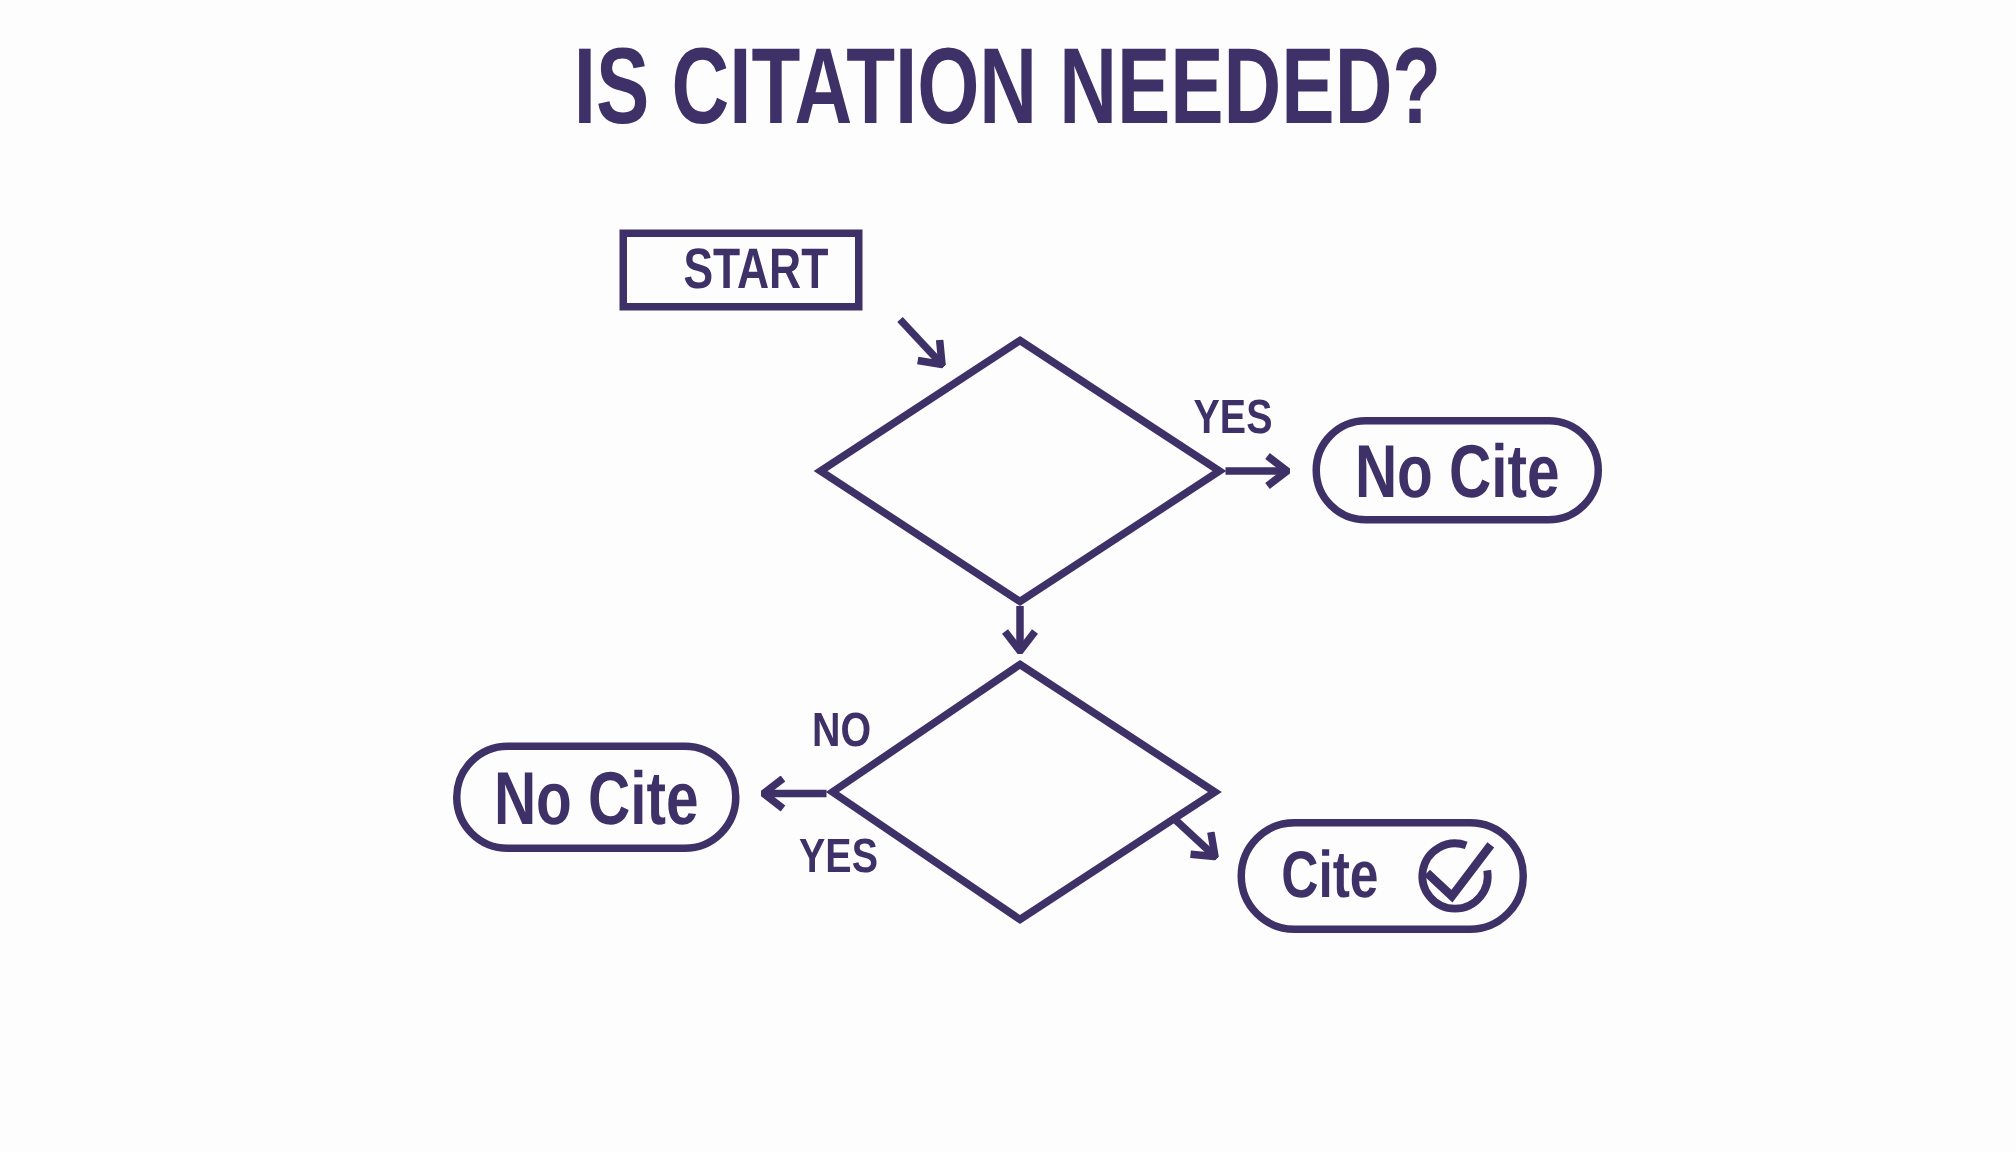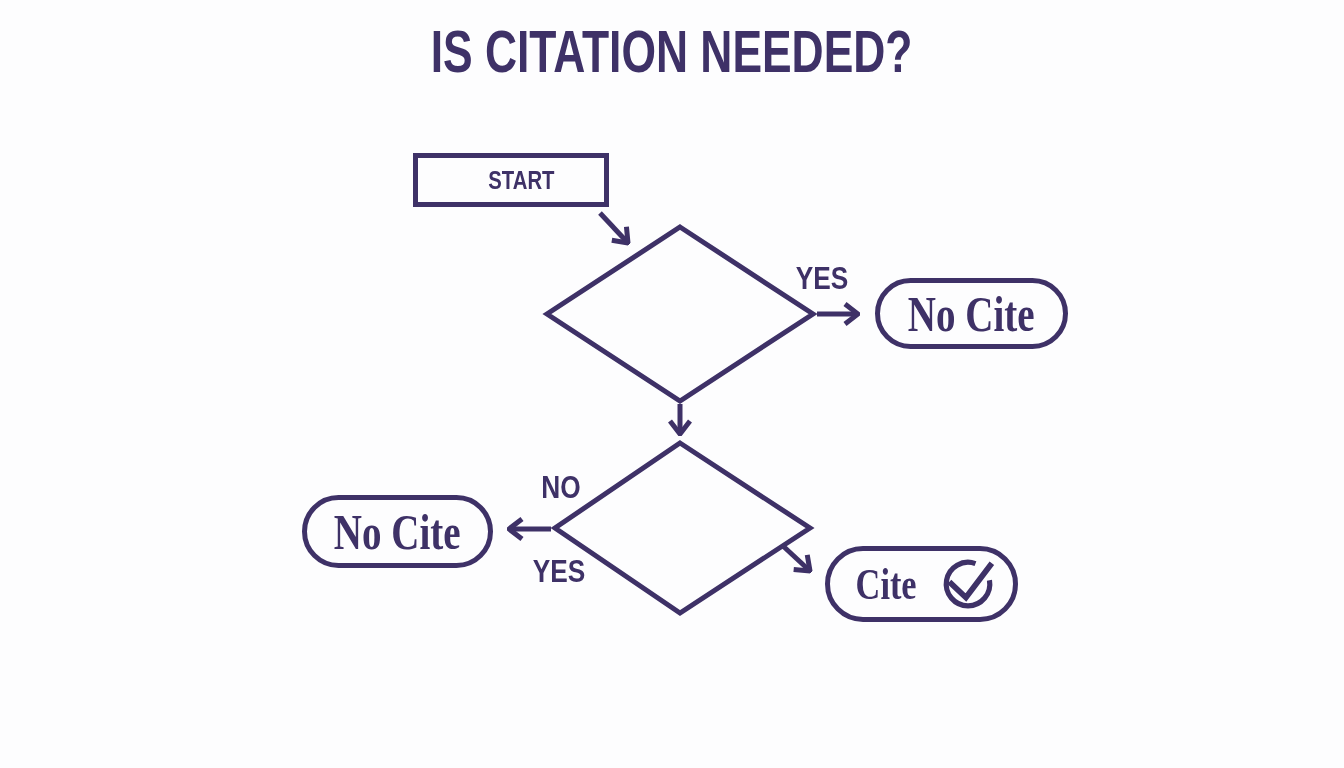--- a/index.html
+++ b/index.html
@@ -10,36 +10,36 @@
     color: #3e3167;
     overflow: hidden;
     position: relative;
   }
   .stage { position: absolute; left: 0; top: 0; width: 1344px; height: 768px; }
   svg.wires { position: absolute; left: 0; top: 0; z-index: 1; }
 
   .title {
     position: absolute; left: 0; right: 0; top: 22px;
     text-align: center; z-index: 2;
-    font-size: 60px; font-weight: bold; line-height: 1;
+    font-size: 72px; font-weight: bold; line-height: 1;
     letter-spacing: 0px; white-space: nowrap;
   }
   .title .cond { transform: scaleX(0.74); }
 
   .cond { display: inline-block; transform: scaleX(0.78); transform-origin: center; white-space: nowrap; font-weight: bold; }
 
   .node {
     position: absolute; z-index: 2;
     display: flex; align-items: center; justify-content: center;
     box-sizing: border-box; background: transparent;
   }
   .rect-node { border: 5px solid #3e3167; }
-  .pill-node { border: 5px solid #3e3167; font-family: Liberation Serif, serif; }
+  .pill-node { border: 5px solid #3e3167; }
 
-  .start-node   { left: 413px; top: 153px; width: 196px; height: 54px; font-size: 26px; padding-left: 20px; }
+  .start-node   { left: 413px; top: 153px; width: 162px; height: 54px; font-size: 38px; padding-left: 20px; }
   .pill-right   { left: 875px; top: 278px; width: 193px; height: 71px; border-radius: 36px; font-size: 50px; }
   .pill-left    { left: 302px; top: 495px; width: 191px; height: 73px; border-radius: 37px; font-size: 50px; }
   .pill-cite    { left: 825px; top: 546px; width: 193px; height: 76px; border-radius: 38px; font-size: 44px; gap: 14px; }
 
   .diamond-label {
     position: absolute; z-index: 2;
     transform: translate(-50%, -50%);
     font-weight: bold; white-space: nowrap;
   }
   .opinion-label { left: 680px; top: 314px; font-size: 46px; }

